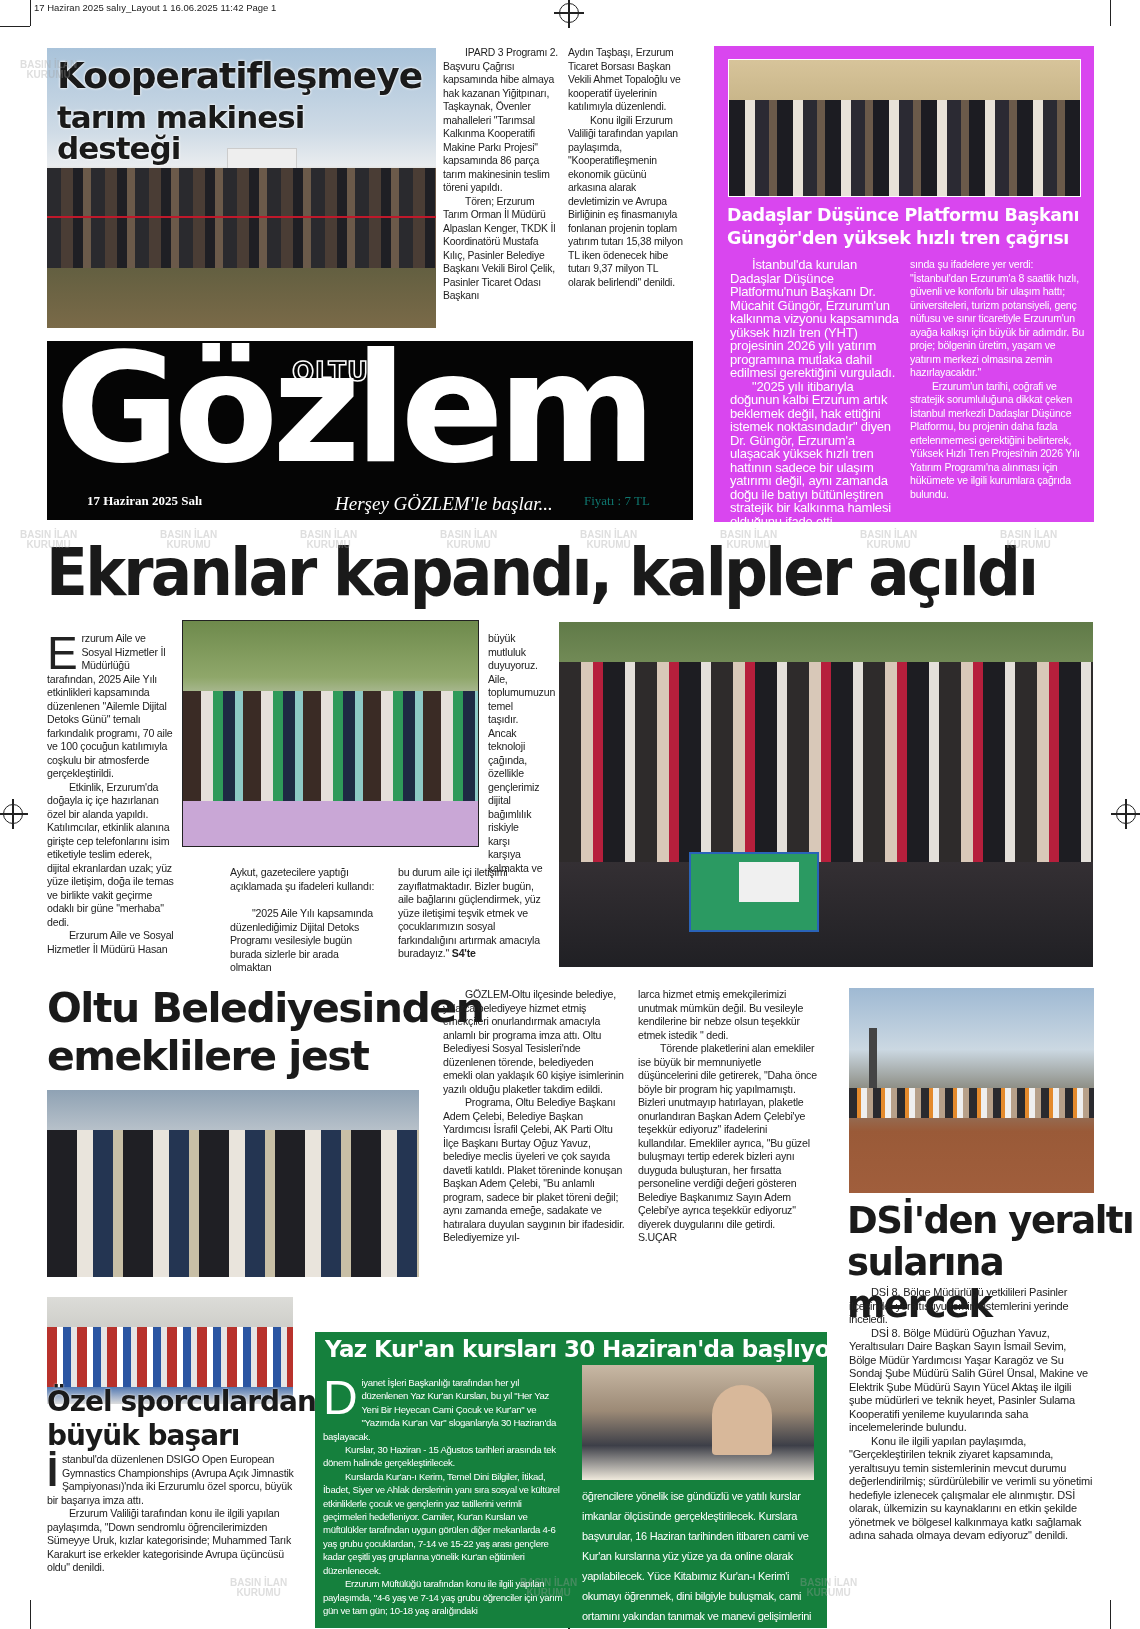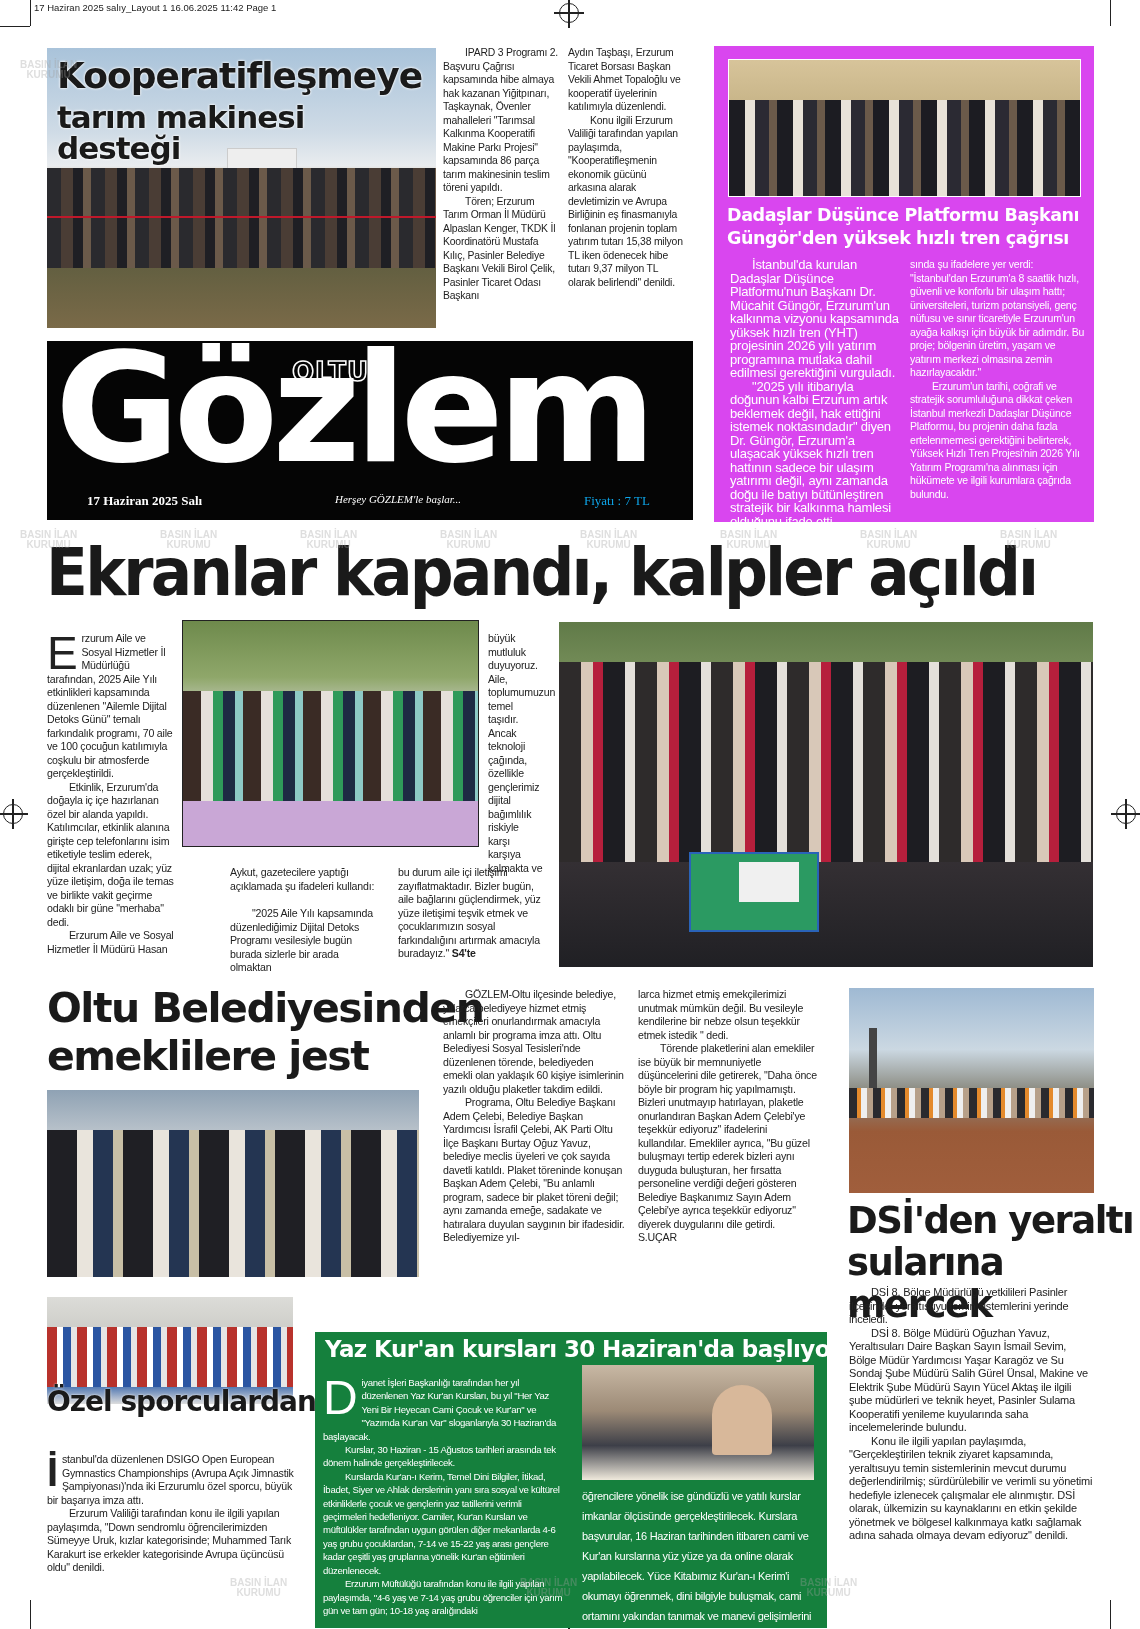--- a/index.html
+++ b/index.html
@@ -66,22 +66,22 @@
   <div class="col" style="position:absolute;left:196px;top:212px;width:175px;color:#fff;font-size:10.5px">
     <p class="ni">sında şu ifadelere yer verdi: "İstanbul'dan Erzurum'a 8 saatlik hızlı, güvenli ve konforlu bir ulaşım hattı; üniversiteleri, turizm potansiyeli, genç nüfusu ve sınır ticaretiyle Erzurum'un ayağa kalkışı için büyük bir adımdır. Bu proje; bölgenin üretim, yaşam ve yatırım merkezi olmasına zemin hazırlayacaktır."</p>
     <p>Erzurum'un tarihi, coğrafi ve stratejik sorumluluğuna dikkat çeken İstanbul merkezli Dadaşlar Düşünce Platformu, bu projenin daha fazla ertelenmemesi gerektiğini belirterek, Yüksek Hızlı Tren Projesi'nin 2026 Yılı Yatırım Programı'na alınması için hükümete ve ilgili kurumlara çağrıda bulundu.</p>
   </div>
 </div>
 
 <div class="abs" style="left:47px;top:341px;width:646px;height:179px;background:#050505;overflow:hidden">
   <div style="position:absolute;left:245px;top:16px;font-size:26px;font-weight:700;color:transparent;-webkit-text-stroke:1.5px #fff;letter-spacing:1px;font-family:'DejaVu Sans',sans-serif">OLTU</div>
   <div style="position:absolute;left:8px;top:-8px;font-size:152px;font-weight:700;color:#fff;letter-spacing:-6px;line-height:1;font-family:'DejaVu Sans',sans-serif">Gözlem</div>
   <div style="position:absolute;left:40px;top:152px;font-family:'Liberation Serif',serif;font-weight:700;font-size:13px;color:#fff">17 Haziran 2025 Salı</div>
-  <div style="position:absolute;left:288px;top:152px;font-family:'Liberation Serif',serif;font-style:italic;font-size:11px;color:#fff">Herşey GÖZLEM'le başlar...</div>
-  <div style="position:absolute;left:537px;top:152px;font-family:'Liberation Serif',serif;font-size:13px;color:#0ea5e9">Fiyatı : 7 TL</div>
+  <div style="position:absolute;left:288px;top:152px;font-family:'Liberation Serif',serif;font-style:italic;font-size:19px;color:#fff">Herşey GÖZLEM'le başlar...</div>
+  <div style="position:absolute;left:537px;top:152px;font-family:'Liberation Serif',serif;font-size:13px;color:#0f766e">Fiyatı : 7 TL</div>
 </div>
 
 <div class="abs hl" style="left:46px;top:540px;font-size:66px;letter-spacing:-3px;font-family:'DejaVu Sans',sans-serif;white-space:nowrap;transform:scaleX(0.93);transform-origin:left">Ekranlar kapandı, kalpler açıldı</div>
 
 <div class="abs col" style="left:47px;top:632px;width:130px">
   <p class="ni"><span class="dropcap">E</span><span>rzurum Aile ve Sosyal Hizmetler İl Müdürlüğü tarafından, 2025 Aile Yılı etkinlikleri kapsamında düzenlenen "Ailemle Dijital Detoks Günü" temalı farkındalık programı, 70 aile ve 100 çocuğun katılımıyla coşkulu bir atmosferde gerçekleştirildi.</span></p>
   <p>Etkinlik, Erzurum'da doğayla iç içe hazırlanan özel bir alanda yapıldı. Katılımcılar, etkinlik alanına girişte cep telefonlarını isim etiketiyle teslim ederek, dijital ekranlardan uzak; yüz yüze iletişim, doğa ile temas ve birlikte vakit geçirme odaklı bir güne "merhaba" dedi.</p>
   <p>Erzurum Aile ve Sosyal Hizmetler İl Müdürü Hasan</p>
 </div>
 
@@ -137,20 +137,21 @@
   <p>DSİ 8. Bölge Müdürlüğü yetkilileri Pasinler ilçesinde, yeraltısuyu temin sistemlerini yerinde inceledi.</p>
   <p>DSİ 8. Bölge Müdürü Oğuzhan Yavuz, Yeraltısuları Daire Başkan Sayın İsmail Sevim, Bölge Müdür Yardımcısı Yaşar Karagöz ve Su Sondaj Şube Müdürü Salih Gürel Ünsal, Makine ve Elektrik Şube Müdürü Sayın Yücel Aktaş ile ilgili şube müdürleri ve teknik heyet, Pasinler Sulama Kooperatifi yenileme kuyularında saha incelemelerinde bulundu.</p>
   <p>Konu ile ilgili yapılan paylaşımda, "Gerçekleştirilen teknik ziyaret kapsamında, yeraltısuyu temin sistemlerinin mevcut durumu değerlendirilmiş; sürdürülebilir ve verimli su yönetimi hedefiyle izlenecek çalışmalar ele alınmıştır. DSİ olarak, ülkemizin su kaynaklarını en etkin şekilde yönetmek ve bölgesel kalkınmaya katkı sağlamak adına sahada olmaya devam ediyoruz" denildi.</p>
 </div>
 
 <div class="abs photo" style="left:47px;top:1297px;width:246px;height:107px;background:linear-gradient(180deg,#dcdcd8 0%,#c9c9c4 40%,#b8322c 60%,#3060a8 80%,#ddd 100%)">
   <div style="position:absolute;left:0;top:30px;width:246px;height:60px;background:repeating-linear-gradient(90deg,#b8322c 0 10px,#fff 10px 16px,#2a55a2 16px 24px,#e6e6e6 24px 30px)"></div>
 </div>
 <div class="abs hl" style="left:47px;top:1385px;font-size:28px;font-family:'DejaVu Sans',sans-serif;letter-spacing:-1px;line-height:34px">
   <div style="text-shadow:0 0 2px #fff">Özel sporculardan</div>
+  <div>büyük başarı</div>
 </div>
 <div class="abs col" style="left:47px;top:1453px;width:248px;font-size:10.6px">
   <p class="ni"><span class="dropcap" style="font-size:40px;line-height:34px;font-weight:700">İ</span><span>stanbul'da düzenlenen DSIGO Open European Gymnastics Championships (Avrupa Açık Jimnastik Şampiyonası)'nda iki Erzurumlu özel sporcu, büyük bir başarıya imza attı.</span></p>
   <p>Erzurum Valiliği tarafından konu ile ilgili yapılan paylaşımda, "Down sendromlu öğrencilerimizden Sümeyye Uruk, kızlar kategorisinde; Muhammed Tarık Karakurt ise erkekler kategorisinde Avrupa üçüncüsü oldu" denildi.</p>
 </div>
 
 <div class="abs" style="left:315px;top:1332px;width:512px;height:296px;background:#15803d">
   <div style="position:absolute;left:10px;top:4px;color:#fff;font-weight:700;font-size:23px;letter-spacing:-0.6px;font-family:'DejaVu Sans',sans-serif;white-space:nowrap">Yaz Kur'an kursları 30 Haziran'da başlıyor</div>
   <div class="col" style="position:absolute;left:8px;top:44px;width:240px;color:#fff;font-size:9.6px;line-height:13.4px;letter-spacing:-0.3px">
     <p class="ni"><span class="dropcap" style="font-size:48px;line-height:40px;color:#fff">D</span><span>iyanet İşleri Başkanlığı tarafından her yıl düzenlenen Yaz Kur'an Kursları, bu yıl "Her Yaz Yeni Bir Heyecan Cami Çocuk ve Kur'an" ve "Yazımda Kur'an Var" sloganlarıyla 30 Haziran'da başlayacak.</span></p>

